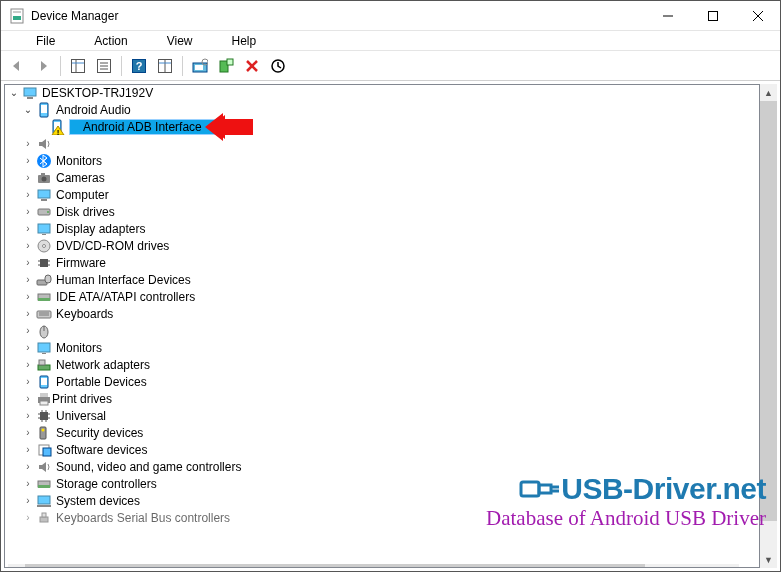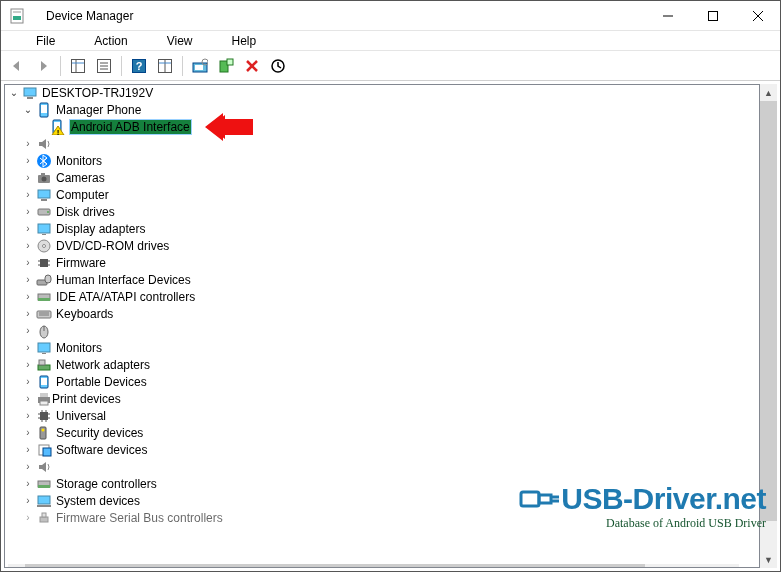--- a/index.html
+++ b/index.html
@@ -1,38 +1,38 @@
 <!DOCTYPE html>
 <html><head>
 <meta charset="utf-8">
 <style>
   * { box-sizing: border-box; margin: 0; padding: 0; font-family: "Segoe UI", Tahoma, sans-serif; }
   body { background: #fff; width: 781px; height: 572px; overflow: hidden; border: 1px solid #555; }
   .titlebar { height: 30px; background: #fff; display: flex; align-items: center; border-bottom: 1px solid #e5e5e5; }
   .titlebar .icon { width: 16px; height: 16px; margin: 0 6px 0 8px; }
-  .titlebar .title { font-size: 12px; color: #000; flex: 1; margin-left: 15px; }
+  .titlebar .title { font-size: 12px; color: #000; flex: 1; }
   .titlebar .winbtn { width: 45px; height: 30px; display: flex; align-items: center; justify-content: center; font-size: 13px; color: #000; }
   .menubar { height: 20px; display: flex; align-items: center; padding: 0 4px; font-size: 12px; border-bottom: 1px solid #e5e5e5; }
   .menubar .menuitem { padding: 2px 8px; cursor: default; margin-left: 23px; }
   .toolbar { height: 30px; display: flex; align-items: center; padding: 2px 4px; gap: 2px; border-bottom: 1px solid #d0d0d0; background: #fff; }
   .toolbar .tbtn { width: 24px; height: 24px; display: flex; align-items: center; justify-content: center; border: 1px solid transparent; }
   .toolbar .sep { width: 1px; height: 20px; background: #d0d0d0; margin: 0 3px; }
   .content { position: relative; height: calc(572px - 30px - 20px - 30px - 2px); overflow: hidden; }
   .tree { position: absolute; top: 3px; left: 3px; right: 20px; bottom: 3px; border: 1px solid #828790; background: #fff; overflow: hidden; font-size: 12px; }
   .treeinner { position: absolute; top: -1px; left: 0; right: 0; }
   .row { display: flex; align-items: center; height: 17px; white-space: nowrap; }
   .arrow { width: 14px; height: 14px; display: flex; align-items: center; justify-content: center; color: #5a5a5a; font-size: 10px; margin-right: 1px; }
   .arrow.open { color: #404040; }
   .nodeicon { width: 16px; height: 16px; margin-right: 4px; display: flex; align-items: center; justify-content: center; font-size: 12px; }
   .label { color: #000; }
-  .label.selected { background: #15803d; border: 1px solid #99d1ff; padding: 0 1px; }
+  .label.selected { background: #0ea5e9; border: 1px solid #99d1ff; padding: 0 13px; }
   .indent { display: inline-block; }
   .watermark { position: absolute; right: 14px; bottom: 40px; text-align: right; pointer-events: none; }
   .watermark .logo { font-family: Arial, sans-serif; font-weight: bold; font-size: 30px; color: #1f7ab0; letter-spacing: -0.5px; }
-  .watermark .tag { font-family: "Segoe Script", cursive; font-size: 12px; color: #14532d; }
+  .watermark .tag { font-family: "Segoe Script", cursive; font-size: 21px; color: #a21caf; }
   .redarrow { position: absolute; pointer-events: none; }
   .scrollbar-v { position: absolute; top: 3px; right: 3px; width: 17px; bottom: 3px; background: #f0f0f0; }
   .scrollbar-v .thumb { position: absolute; top: 17px; left: 0; right: 0; height: 80px; background: #cdcdcd; }
   .scrollbar-v .btn { position: absolute; left: 0; right: 0; height: 17px; background: #f0f0f0; display:flex; align-items:center; justify-content:center; font-size:9px; color:#555; }
   .scrollbar-v .btn.up { top: 0; }
   .scrollbar-v .btn.down { bottom: 0; }
   .scrollbar-h { position: absolute; left: 3px; right: 20px; bottom: -14px; height: 17px; background: #f0f0f0; }
   .scrollbar-h .thumb { position: absolute; left: 17px; top: 0; bottom: 0; width: 620px; background: #cdcdcd; }
   svg { display: block; }
 </style>
@@ -160,21 +160,21 @@
 
       <div class="row">
         <span class="indent" style="width:16px"></span>
         <span class="arrow open">⌄</span>
         <span class="nodeicon">
             <svg width="16" height="16">
               <rect x="4" y="1" width="8" height="14" rx="1" fill="#6cf" stroke="#048"></rect>
               <rect x="5" y="3" width="6" height="8" fill="#fff"></rect>
             </svg>
           </span>
-        <span class="label">Manager Phone</span>
+        <span class="label">Android Audio</span>
       </div>
 
       <div class="row">
         <span class="indent" style="width:44px"></span>
         <span class="nodeicon">
             <svg width="16" height="16">
               <rect x="4" y="1" width="8" height="14" rx="1" fill="#6cf" stroke="#048"></rect>
               <rect x="5" y="3" width="6" height="8" fill="#fff"></rect>
               <path d="M9 7 L15 16 L3 16 Z" fill="#fd0" stroke="#a80"></path>
               <text x="9" y="15.5" font-size="8" text-anchor="middle" fill="#000" font-weight="bold">!</text>
@@ -369,21 +369,21 @@
       <div class="row">
           <span class="indent" style="width:16px"></span>
           <span class="arrow">›</span>
           <span class="nodeicel" key="printer-icon">
             <svg width="16" height="16">
               <rect x="2" y="6" width="12" height="6" fill="#888"></rect>
               <rect x="4" y="2" width="8" height="4" fill="#ccc"></rect>
               <rect x="4" y="10" width="8" height="4" fill="#eee" stroke="#888"></rect>
             </svg>
           </span>
-          <span class="label">Print devices</span>
+          <span class="label">Print drives</span>
         </div>
 
       <div class="row">
           <span class="indent" style="width:16px"></span>
           <span class="arrow">›</span>
           <span class="nodeicon">
             <svg width="16" height="16">
               <rect x="4" y="4" width="8" height="8" fill="#555"></rect>
               <line x1="6" y1="4" x2="6" y2="2" stroke="#555"></line>
               <line x1="10" y1="4" x2="10" y2="2" stroke="#555"></line>
@@ -424,20 +424,21 @@
 
       <div class="row">
           <span class="indent" style="width:16px"></span>
           <span class="arrow">›</span>
           <span class="nodeicon">
             <svg width="16" height="16">
               <path d="M3 6 L6 6 L10 3 L10 13 L6 10 L3 10 Z" fill="#888"></path>
               <path d="M12 5 Q14 8 12 11" fill="none" stroke="#888"></path>
             </svg>
           </span>
+          <span class="label">Sound, video and game controllers</span>
         </div>
 
       <div class="row">
           <span class="indent" style="width:16px"></span>
           <span class="arrow">›</span>
           <span class="nodeicon">
             <svg width="16" height="16">
               <rect x="2" y="5" width="12" height="6" fill="#bbb" stroke="#777"></rect>
               <rect x="2" y="9" width="12" height="3" fill="#6a6"></rect>
             </svg>
@@ -459,21 +460,21 @@
 
       <div class="row" style="opacity:.6">
           <span class="indent" style="width:16px"></span>
           <span class="arrow">›</span>
           <span class="nodeicon">
             <svg width="16" height="16">
               <rect x="4" y="7" width="8" height="5" fill="#999" stroke="#555"></rect>
               <rect x="6" y="3" width="4" height="4" fill="#ccc" stroke="#555"></rect>
             </svg>
           </span>
-          <span class="label">Firmware Serial Bus controllers</span>
+          <span class="label">Keyboards Serial Bus controllers</span>
         </div>
 
     </div>
 
     <svg class="redarrow" style="left:200px; top:28px;" width="50" height="28">
       <path d="M48 6 L48 22 L18 22 L18 28 L0 14 L18 0 L18 6 Z" fill="#e11" transform="translate(0,0) scale(1)"></path>
       <path d="M46 8 L46 20 L20 20 L20 26 L4 14 L20 2 L20 8 Z" fill="#e11"></path>
     </svg>
 
     <div class="scrollbar-h">

